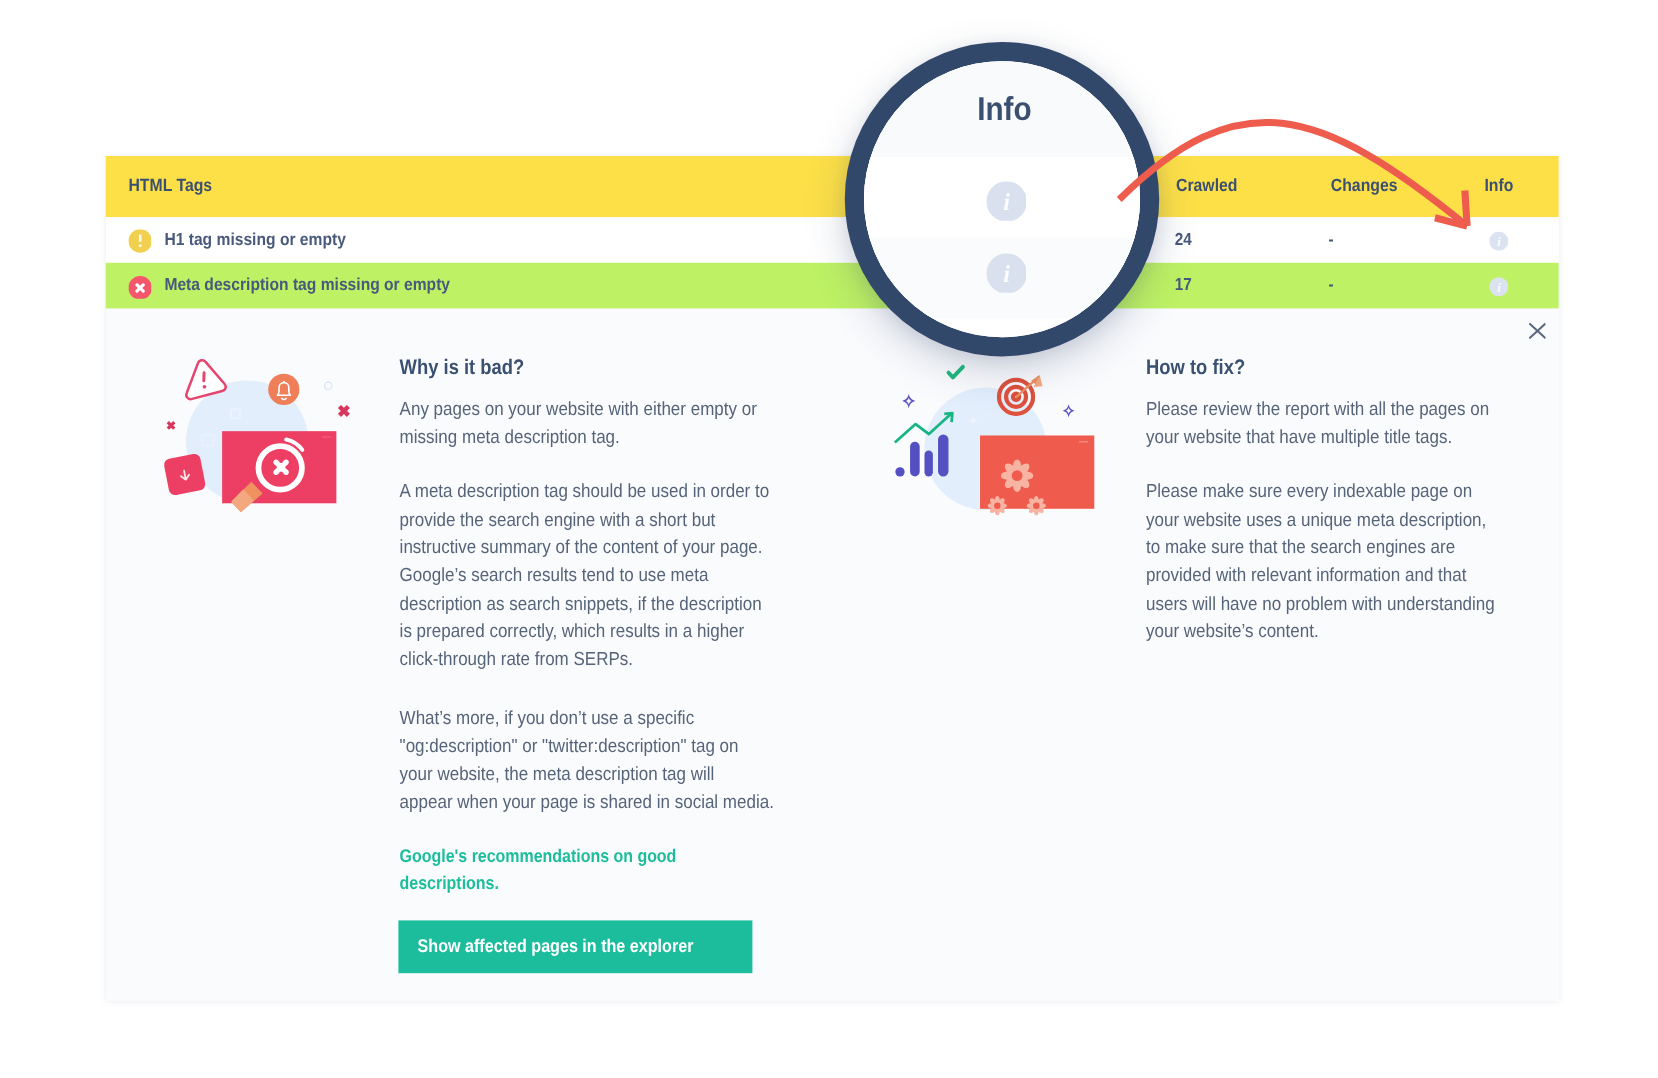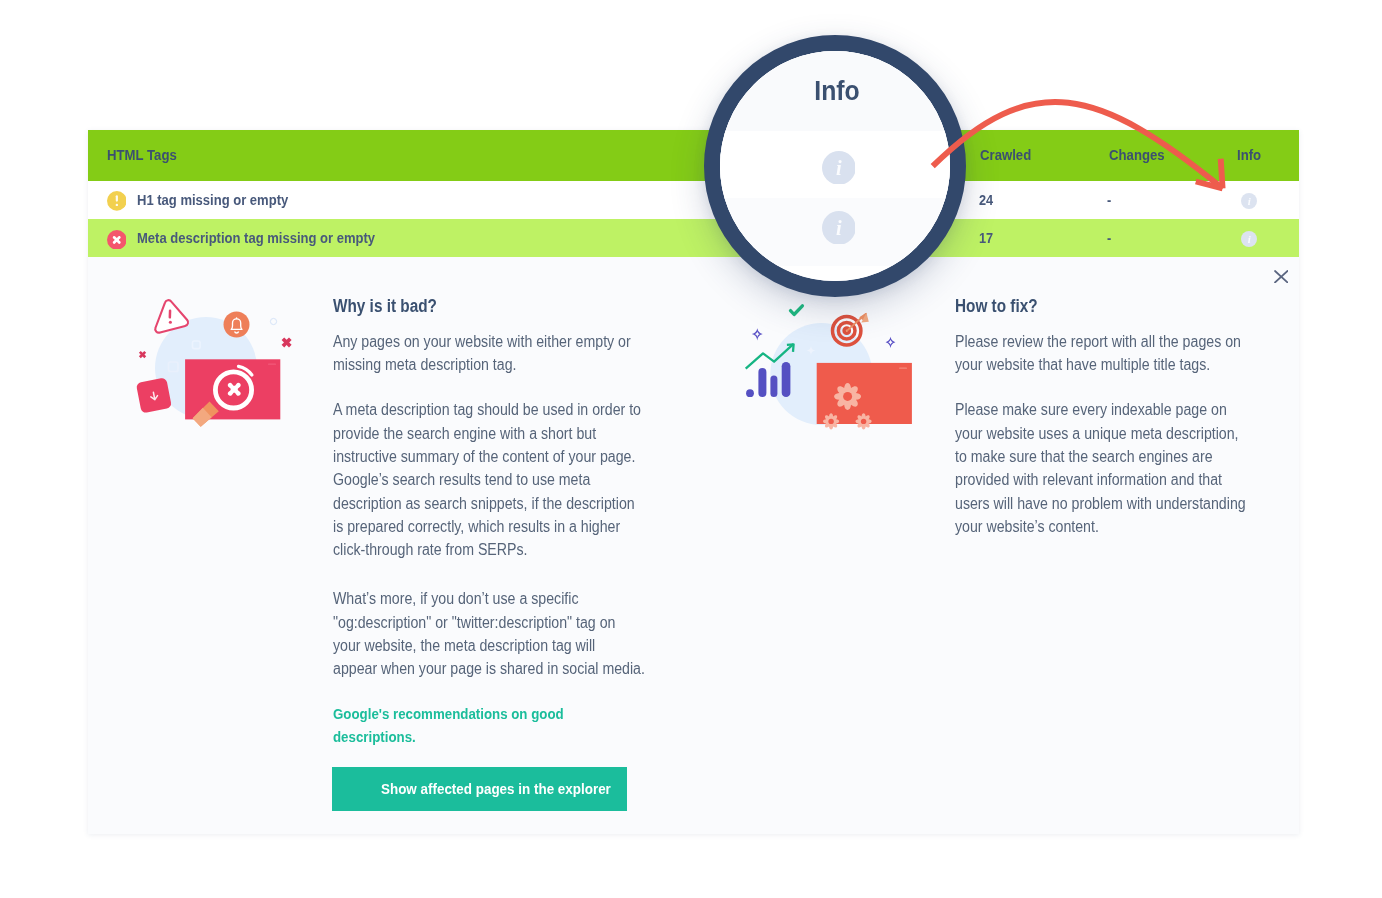--- a/index.html
+++ b/index.html
@@ -7,21 +7,21 @@
        font-family:"Liberation Sans",sans-serif;overflow:hidden;}
   #root{position:relative;width:1382px;height:898px;background:#fff;}
 
   
   .panel{position:absolute;left:88px;top:130px;width:1210.8px;height:703.5px;
          background:#fafbfd;overflow:hidden;}
   .panel-shadow{position:absolute;left:88px;top:130px;width:1210.8px;height:703.5px;
          box-shadow:0 1px 5px rgba(70,90,130,.10);pointer-events:none;}
 
   
-  .thead{position:absolute;left:0;top:0;width:1210.8px;height:50.7px;background:#84cc16;}
+  .thead{position:absolute;left:0;top:0;width:1210.8px;height:50.7px;background:#fde047;}
   .th{position:absolute;top:0;height:50.7px;line-height:50.7px;
       font-size:14.75px;font-weight:700;color:#3b5070;
       transform:scaleX(.893);transform-origin:left center;}
   .th-html{left:18.8px;}
   .th-crawled{left:892.3px;}
   .th-changes{left:1020.6px;}
   .th-info{left:1148.7px;}
 
   
   .row{position:absolute;left:0;width:1210.8px;height:38.1px;}
@@ -39,21 +39,21 @@
       transform:scaleX(.88);transform-origin:left center;}
   .row-info{position:absolute;left:1152.7px;top:12.7px;width:16px;height:16px;}
 
   .close-x{position:absolute;left:1185.7px;top:139.2px;width:14.5px;height:13.5px;}
   .col-title{position:absolute;font-size:17.5px;font-weight:700;color:#3a5070;line-height:20px;
       transform:scaleX(.876);transform-origin:left center;}
   .col-body{position:absolute;font-size:15.8px;line-height:23.3px;color:#566479;font-weight:400;
       transform:scaleX(.897);transform-origin:left top;}
   .link-green{color:#1bbd9b;font-weight:700;font-size:15.3px;line-height:23.3px;
       transform:scaleX(.869);transform-origin:left top;}
-  .btn{position:absolute;background:#1bbd9c;display:flex;align-items:center;justify-content:flex-end;}
+  .btn{position:absolute;background:#1bbd9c;display:flex;align-items:center;justify-content:flex-start;}
   .btn-label{color:#fff;font-size:15.3px;font-weight:700;transform:scaleX(.878);}
 
   
   .mag{position:absolute;left:704px;top:35px;width:262px;height:262px;border-radius:50%;
        border:16px solid #32486b;box-sizing:border-box;background:#fff;
        box-shadow:0 12px 34px rgba(45,65,105,.22), 0 3px 12px rgba(45,65,105,.10);}
   .mag-clip{position:absolute;left:0;top:0;width:230px;height:230px;border-radius:50%;
        overflow:hidden;background:#fff;}
   .mag-scene{position:absolute;left:0;top:0;width:230px;height:230px;}
   .m-hdr{position:absolute;left:-20px;top:-60px;width:270px;height:139.9px;background:#f9fafc;}

